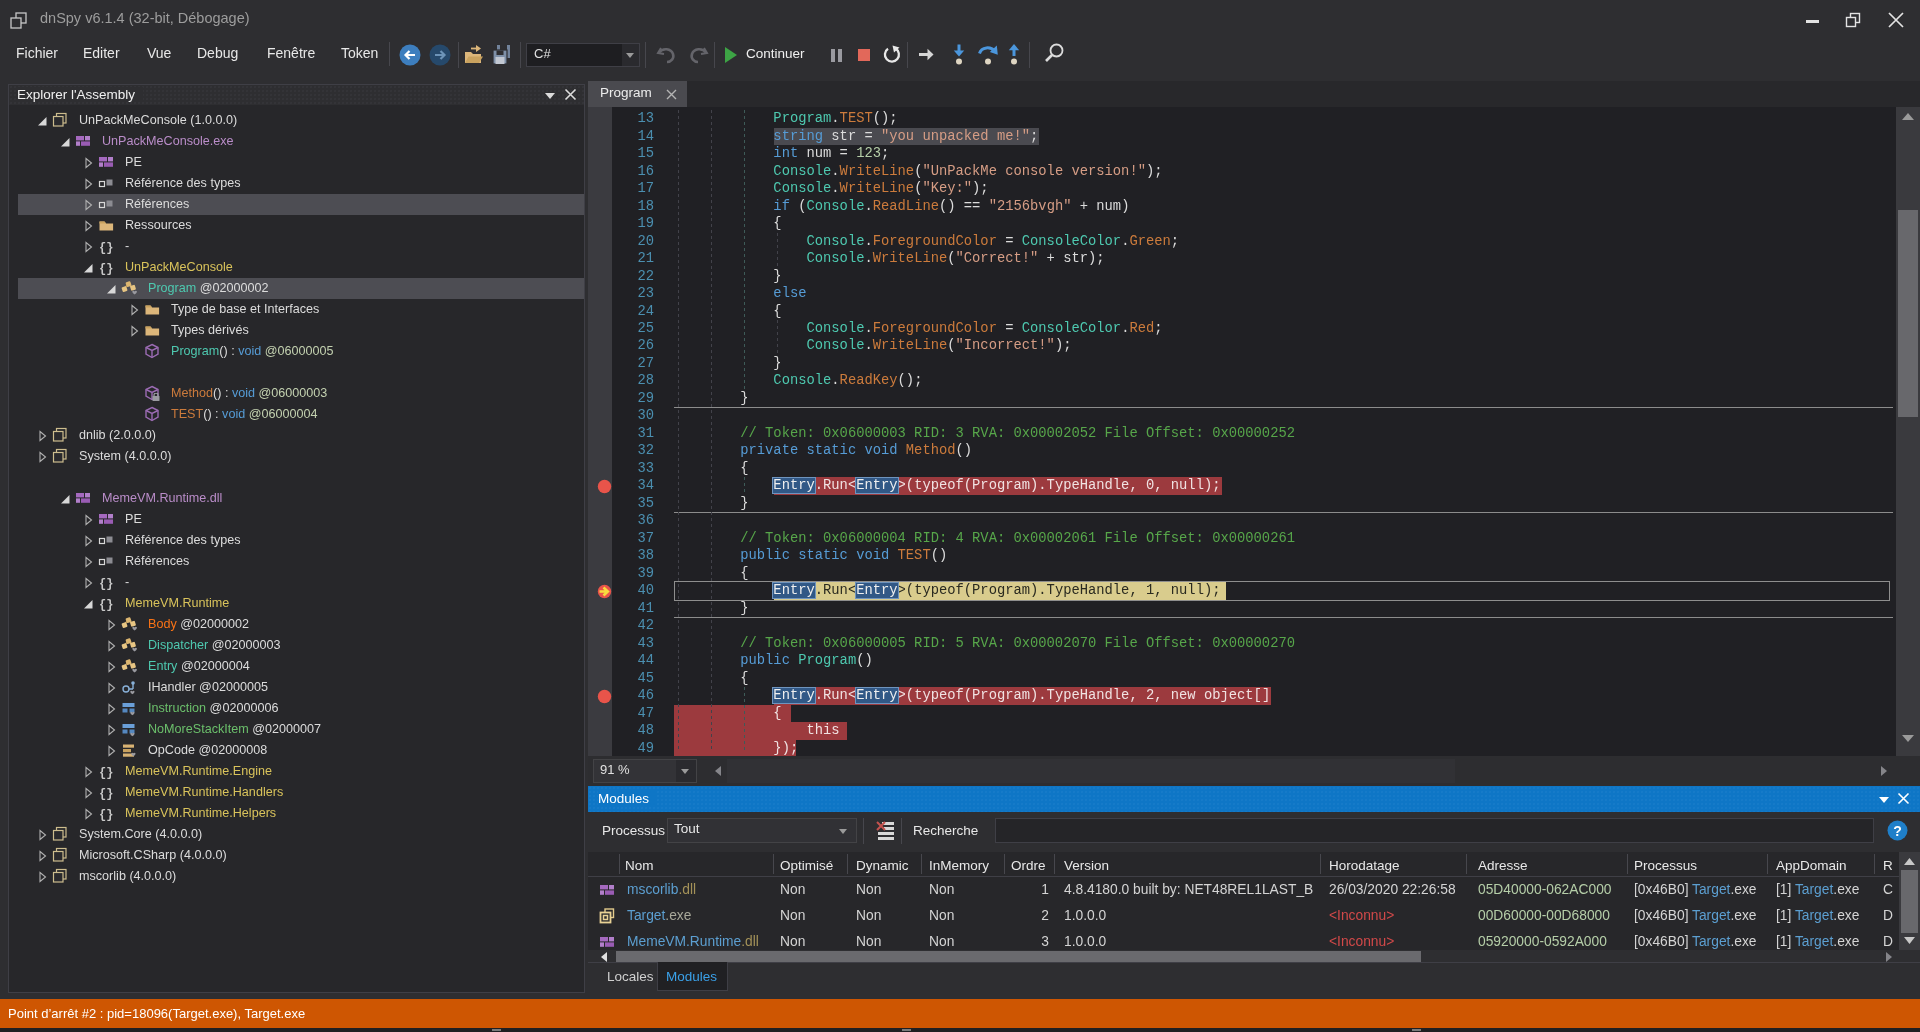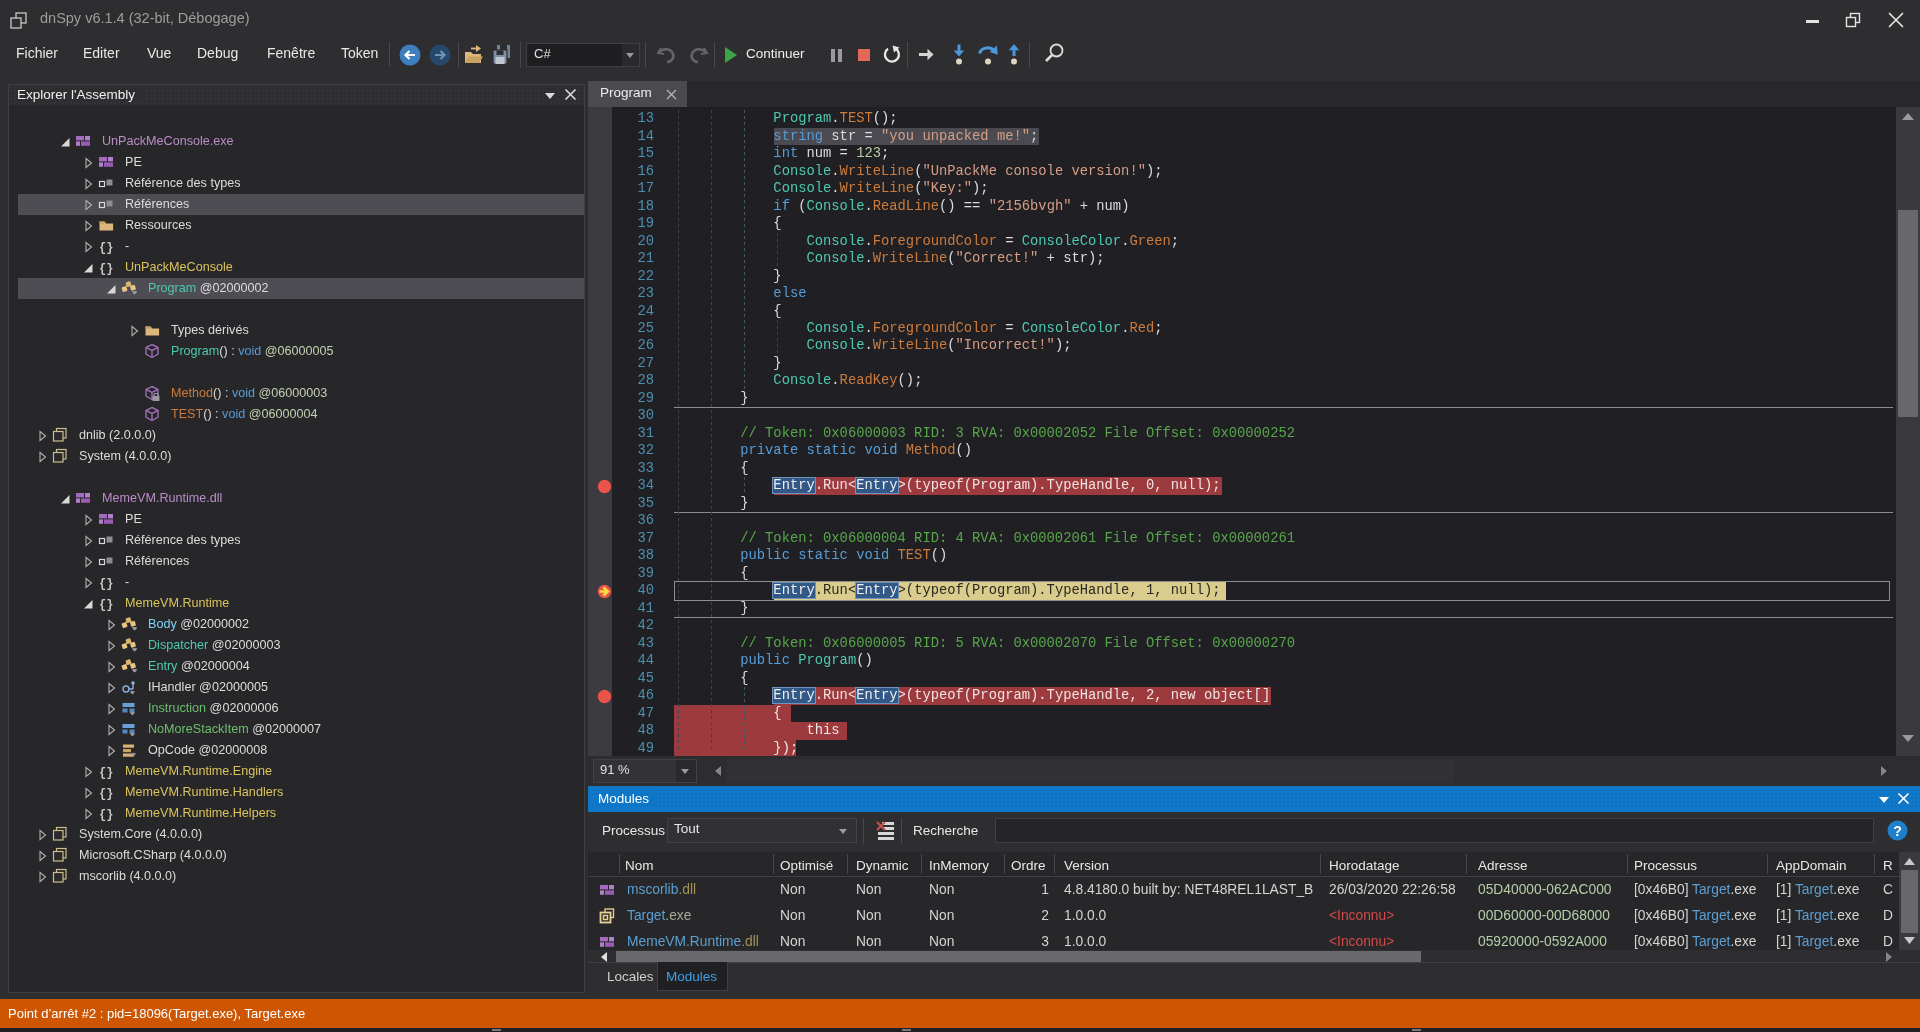--- a/index.html
+++ b/index.html
@@ -189,20 +189,25 @@
 <div class="a" style="left:8px;top:84px;width:577px;height:909px;background:#27272a;border:1px solid #3f3f46"></div>
 <div class="a dots" style="left:9px;top:85px;width:575px;height:20px;background-color:#2e2e31"></div>
 <div class="a" style="left:17px;top:87px;font-size:13.5px;color:#f0f0f0;background:#2e2e31;padding-right:8px">Explorer l'Assembly</div>
 <svg class="a" style="left:544px;top:92px" width="12" height="8">
     <polygon points="1,1 11,1 6,7" fill="#dcdcdc"></polygon>
   </svg>
 <svg class="a" style="left:564px;top:88px" width="13" height="13">
     <path d="M1.5 1.5 L11.5 11.5 M11.5 1.5 L1.5 11.5" stroke="#dcdcdc" stroke-width="1.6"></path>
   </svg>
 <div class="a" style="left:9px;top:106px;width:575px;height:886px;overflow:hidden;position:absolute">
+<div class="tr" style="top:4px"><svg class="ti" style="left:17px;top:3px" width="16" height="16">
+        <use href="#exp"></use>
+      </svg><svg class="ti" style="left:34px" width="16" height="16">
+        <use href="#asm"></use>
+      </svg><span class="tl" style="left:61px"><span style="color:#dcdcdc">UnPackMeConsole (1.0.0.0)</span></span></div>
 <div class="tr" style="top:25px"><svg class="ti" style="left:40px;top:3px" width="16" height="16">
         <use href="#exp"></use>
       </svg><svg class="ti" style="left:57px" width="16" height="16">
         <use href="#mod"></use>
       </svg><span class="tl" style="left:84px"><span style="color:#ba8dc9">UnPackMeConsole.exe</span></span></div>
 <div class="tr" style="top:46px"><svg class="ti" style="left:63px;top:3px" width="16" height="16">
         <use href="#col"></use>
       </svg><svg class="ti" style="left:80px" width="16" height="16">
         <use href="#mod"></use>
       </svg><span class="tl" style="left:107px"><span style="color:#dcdcdc">PE</span></span></div>
@@ -229,20 +234,25 @@
 <div class="tr" style="top:151px"><svg class="ti" style="left:63px;top:3px" width="16" height="16">
         <use href="#exp"></use>
       </svg><svg class="ti" style="left:80px" width="16" height="16">
         <use href="#ns"></use>
       </svg><span class="tl" style="left:107px"><span style="color:#d9c35b">UnPackMeConsole</span></span></div>
 <div class="tr" style="top:172px"><div class="a" style="left:0;top:0;width:574px;height:21px;background:#4d4d53"></div><svg class="ti" style="left:86px;top:3px" width="16" height="16">
         <use href="#exp"></use>
       </svg><svg class="ti" style="left:103px" width="16" height="16">
         <use href="#cls"></use>
       </svg><span class="tl" style="left:130px"><span style="color:#4ec9b0">Program</span><span style="color:#dcdcdc"> @02000002</span></span></div>
+<div class="tr" style="top:193px"><svg class="ti" style="left:109px;top:3px" width="16" height="16">
+        <use href="#col"></use>
+      </svg><svg class="ti" style="left:126px" width="16" height="16">
+        <use href="#fld"></use>
+      </svg><span class="tl" style="left:153px"><span style="color:#dcdcdc">Type de base et Interfaces</span></span></div>
 <div class="tr" style="top:214px"><svg class="ti" style="left:109px;top:3px" width="16" height="16">
         <use href="#col"></use>
       </svg><svg class="ti" style="left:126px" width="16" height="16">
         <use href="#fld"></use>
       </svg><span class="tl" style="left:153px"><span style="color:#dcdcdc">Types dérivés</span></span></div>
 <div class="tr" style="top:235px"><svg class="ti" style="left:126px" width="16" height="16">
         <use href="#mth"></use>
       </svg><span class="tl" style="left:153px"><span style="color:#4ec9b0">Program</span><span style="color:#dcdcdc">() : </span><span style="color:#569cd6">void</span><span style="color:#c3d1b0"> @06000005</span></span></div>
 <div class="tr" style="top:277px"><svg class="ti" style="left:126px" width="16" height="16">
         <use href="#mth"></use>
@@ -289,21 +299,21 @@
       </svg><span class="tl" style="left:107px"><span style="color:#dcdcdc">-</span></span></div>
 <div class="tr" style="top:487px"><svg class="ti" style="left:63px;top:3px" width="16" height="16">
         <use href="#exp"></use>
       </svg><svg class="ti" style="left:80px" width="16" height="16">
         <use href="#ns"></use>
       </svg><span class="tl" style="left:107px"><span style="color:#d9c35b">MemeVM.Runtime</span></span></div>
 <div class="tr" style="top:508px"><svg class="ti" style="left:86px;top:3px" width="16" height="16">
         <use href="#col"></use>
       </svg><svg class="ti" style="left:103px" width="16" height="16">
         <use href="#cls"></use>
-      </svg><span class="tl" style="left:130px"><span style="color:#7dd3fc">Body</span><span style="color:#dcdcdc"> @02000002</span></span></div>
+      </svg><span class="tl" style="left:130px"><span style="color:#f97316">Body</span><span style="color:#dcdcdc"> @02000002</span></span></div>
 <div class="tr" style="top:529px"><svg class="ti" style="left:86px;top:3px" width="16" height="16">
         <use href="#col"></use>
       </svg><svg class="ti" style="left:103px" width="16" height="16">
         <use href="#cls"></use>
       </svg><span class="tl" style="left:130px"><span style="color:#4ec9b0">Dispatcher</span><span style="color:#dcdcdc"> @02000003</span></span></div>
 <div class="tr" style="top:550px"><svg class="ti" style="left:86px;top:3px" width="16" height="16">
         <use href="#col"></use>
       </svg><svg class="ti" style="left:103px" width="16" height="16">
         <use href="#cls"></use>
       </svg><span class="tl" style="left:130px"><span style="color:#4ec9b0">Entry</span><span style="color:#dcdcdc"> @02000004</span></span></div>

